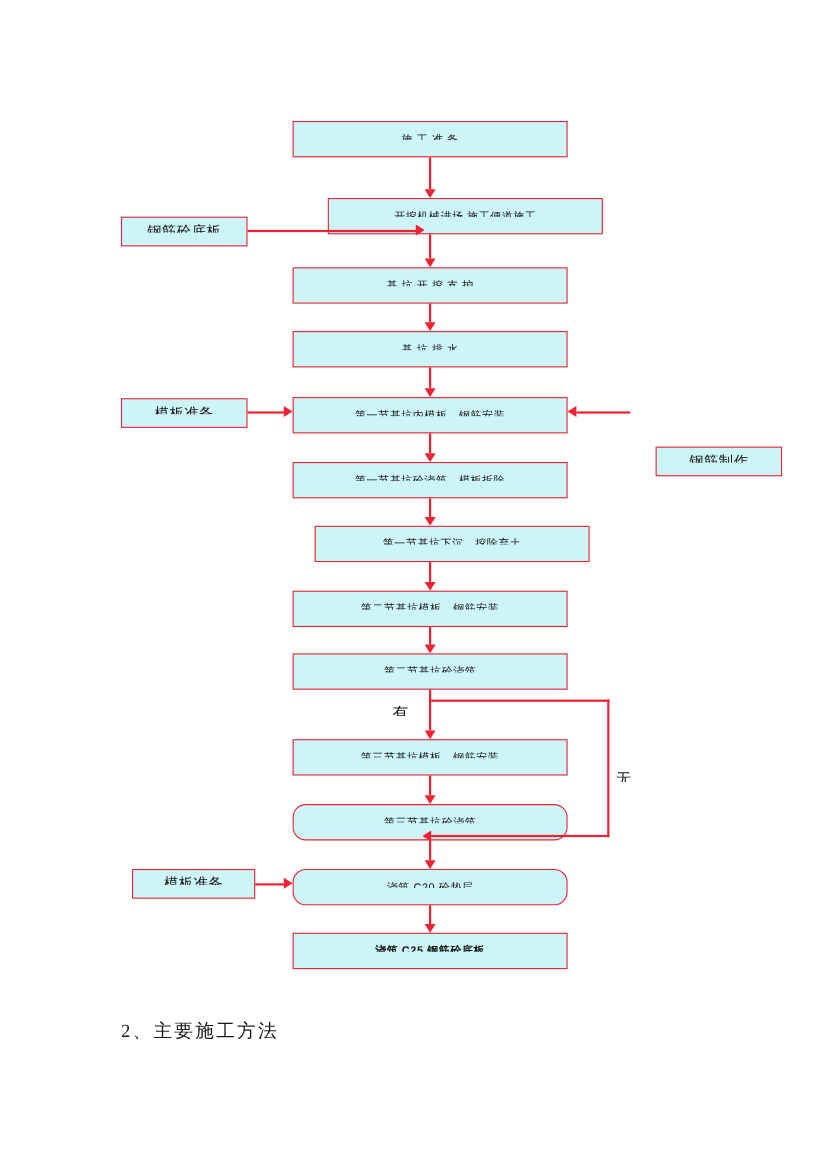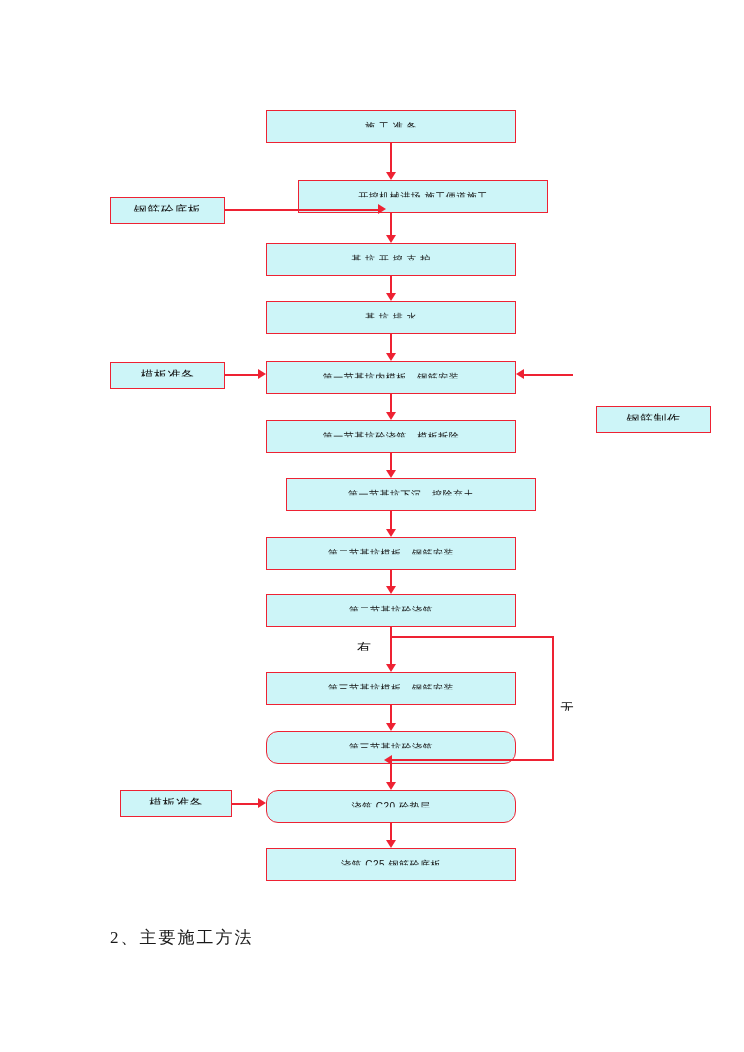--- a/index.html
+++ b/index.html
@@ -117,21 +117,21 @@
   </div>
 
   <div class="box main" style="left:266px;top:731px;width:250px;height:33px;border-radius:12px;">
     <div class="txt">第三节基坑砼浇筑</div>
   </div>
 
   <div class="box main" style="left:266px;top:790px;width:250px;height:33px;border-radius:12px;">
     <div class="txt">浇筑 C20 砼垫层</div>
   </div>
 
-  <div class="box main" style="left:266px;top:848px;width:250px;height:33px;">
+  <div class="box main" style="left:266px;top:848px;width:250px;height:33px;font-weight:bold;">
     <div class="txt">浇筑 C25 钢筋砼底板</div>
   </div>
 
   <div class="box side" style="left:110px;top:197px;width:115px;height:27px;">
     <div class="txt">钢筋砼底板</div>
   </div>
 
   <div class="box side" style="left:110px;top:362px;width:115px;height:27px;">
     <div class="txt">模板准备</div>
   </div>

